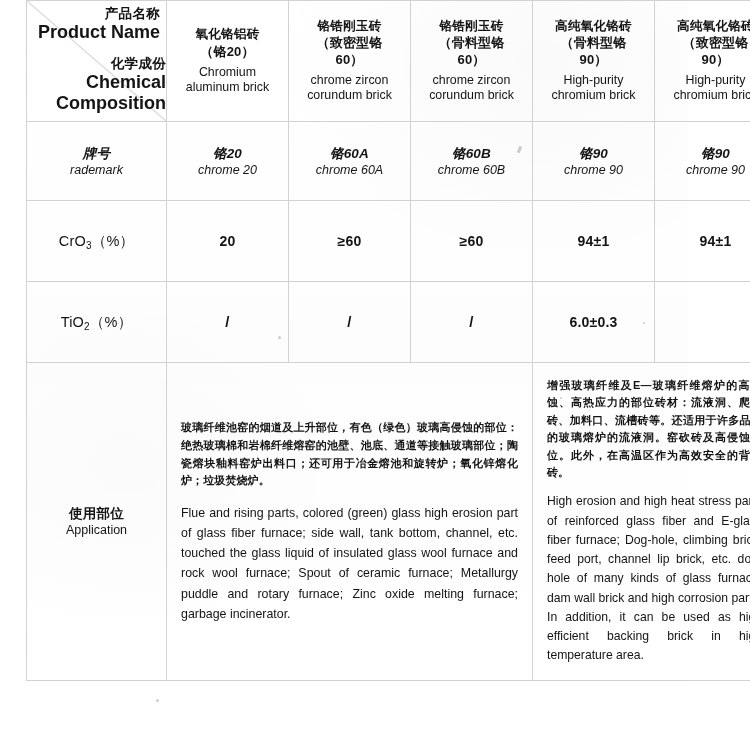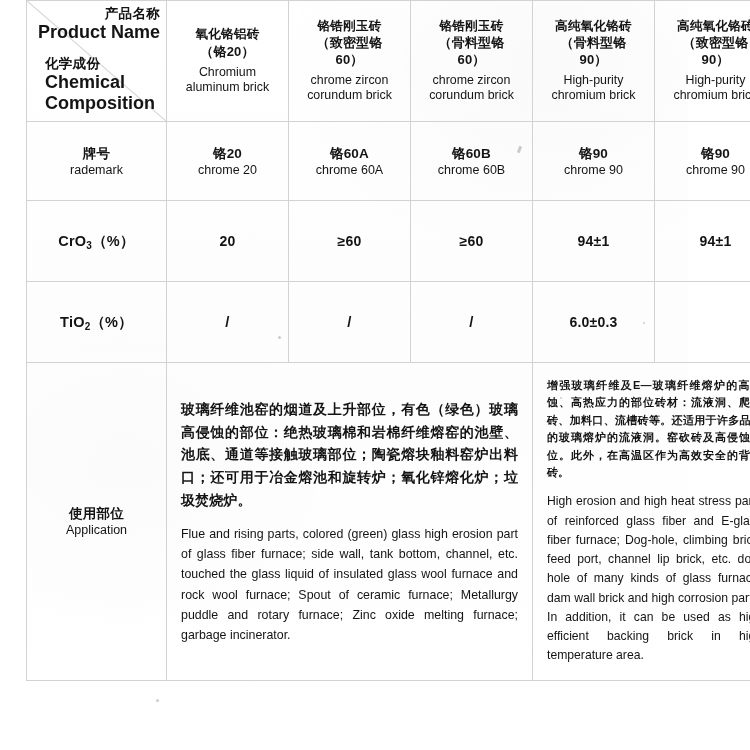--- a/index.html
+++ b/index.html
@@ -65,23 +65,23 @@
   }
   .corner .prod {
     position: absolute;
     right: 6px;
     top: 5px;
     text-align: right;
     line-height: 1.18;
   }
   .corner .chem {
     position: absolute;
-    left: 18px;
+    left: 5px;
     bottom: 7px;
-    text-align: left;
+    text-align: right;
     line-height: 1.18;
   }
   .cn-b {
     font-weight: 700;
     font-size: 13.5px;
     letter-spacing: 0.3px;
     display: block;
   }
   .en-s {
     font-size: 18px;
@@ -108,21 +108,21 @@
     margin-top: 1px;
   }
   .prodcell .pn-en {
     font-size: 12.4px;
     display: block;
     margin-top: 5px;
     line-height: 1.22;
   }
 
   
-  .tm-row td { height: 50px; }
+  .tm-row td { height: 50px; font-style: italic; }
   .tm-cn {
     font-weight: 700;
     font-size: 13.5px;
     display: block;
     letter-spacing: 0.2px;
   }
   .tm-en {
     font-size: 12.5px;
     display: block;
     line-height: 1.2;
@@ -134,21 +134,21 @@
     font-size: 14px;
     font-weight: 700;
     letter-spacing: 0.2px;
   }
   .val.slash {
     font-weight: 700;
     font-size: 15px;
   }
   .rowlabel {
     font-size: 14.5px;
-    font-weight: 700;
+    font-weight: 400;
     letter-spacing: 0.2px;
   }
   .rowlabel sub {
     font-size: 10px;
     vertical-align: baseline;
     position: relative;
     top: 3px;
   }
 
   
@@ -168,21 +168,21 @@
 
   
   .app-row td { height: 270px; vertical-align: middle; }
   .app-label { text-align: center; }
   .app-body {
     text-align: left;
     padding: 10px 14px 10px 14px;
     vertical-align: middle;
   }
   .app-cn {
-    font-size: 14px;
+    font-size: 11px;
     font-weight: 700;
     line-height: 1.62;
     text-align: justify;
     text-justify: inter-character;
     letter-spacing: 0.1px;
   }
   .app-en {
     font-size: 12.4px;
     line-height: 1.62;
     text-align: justify;

